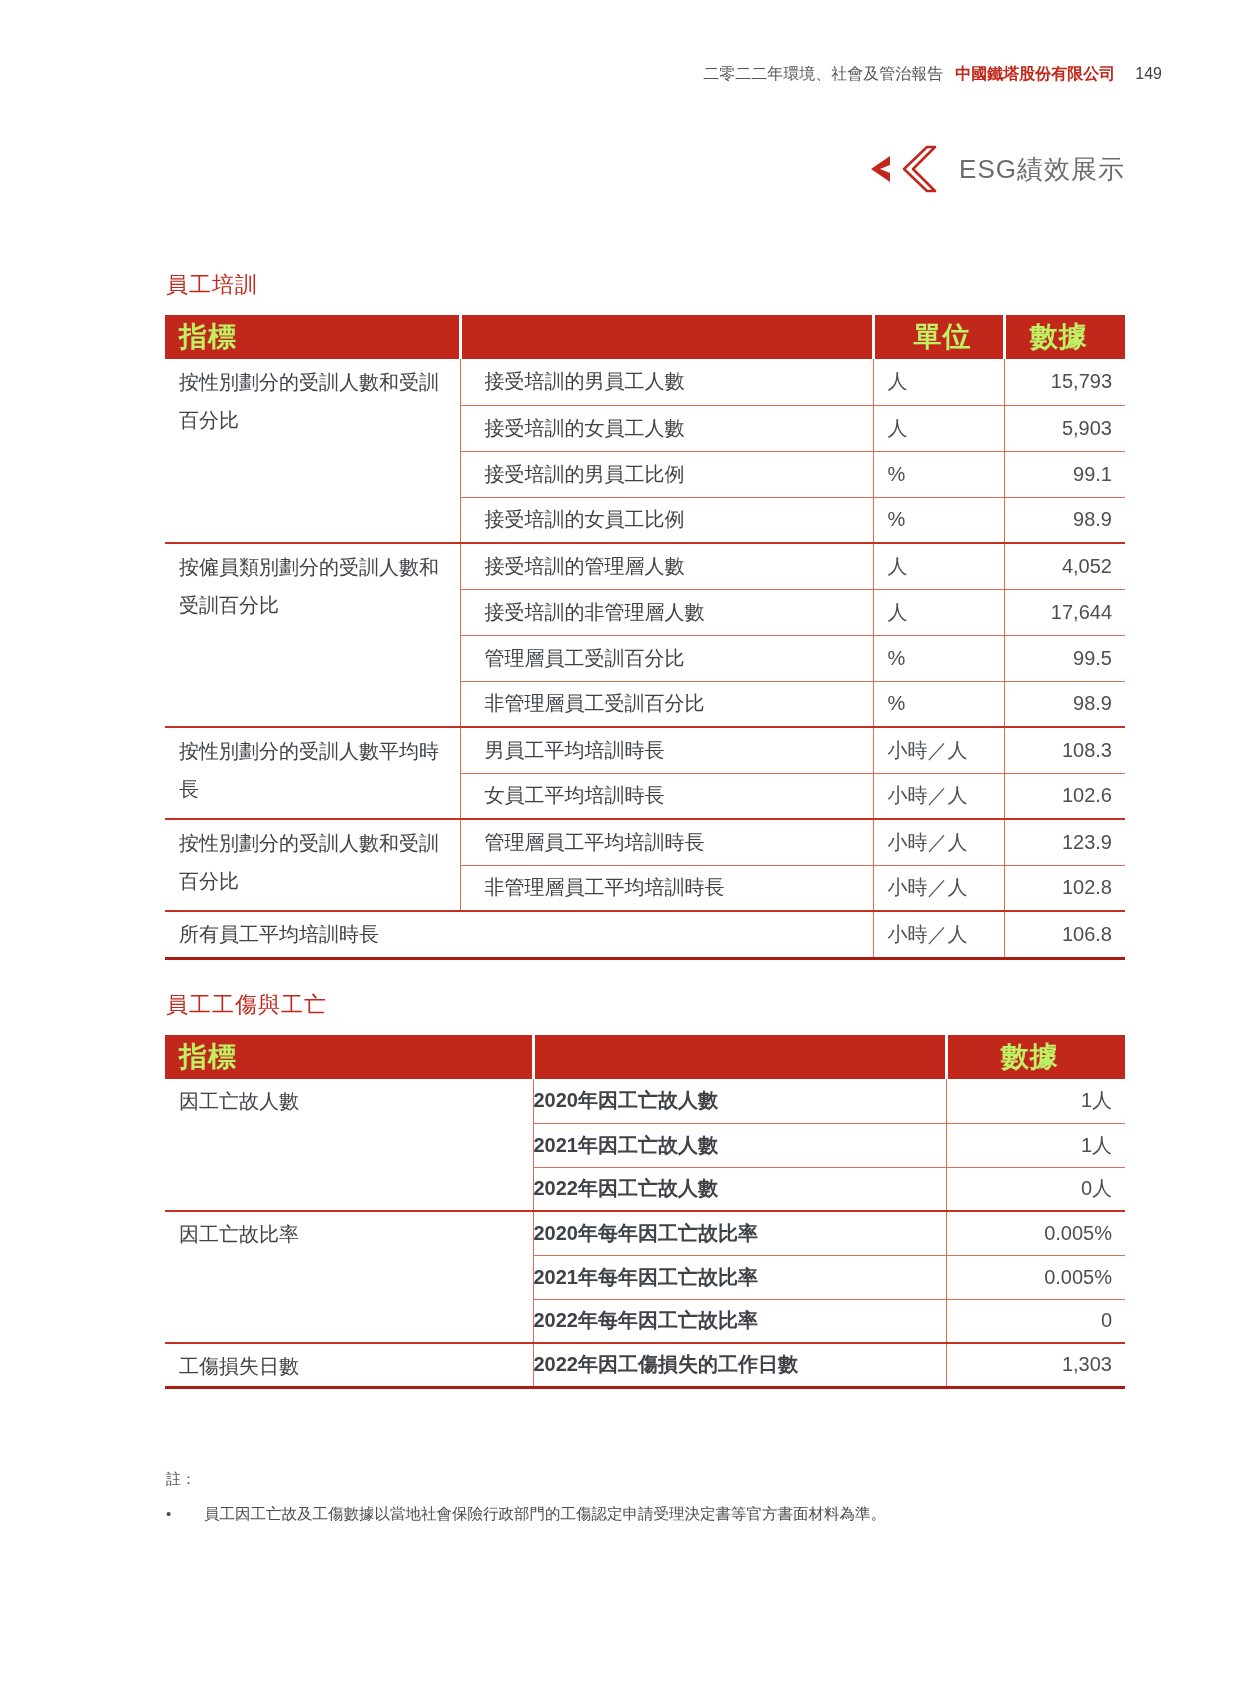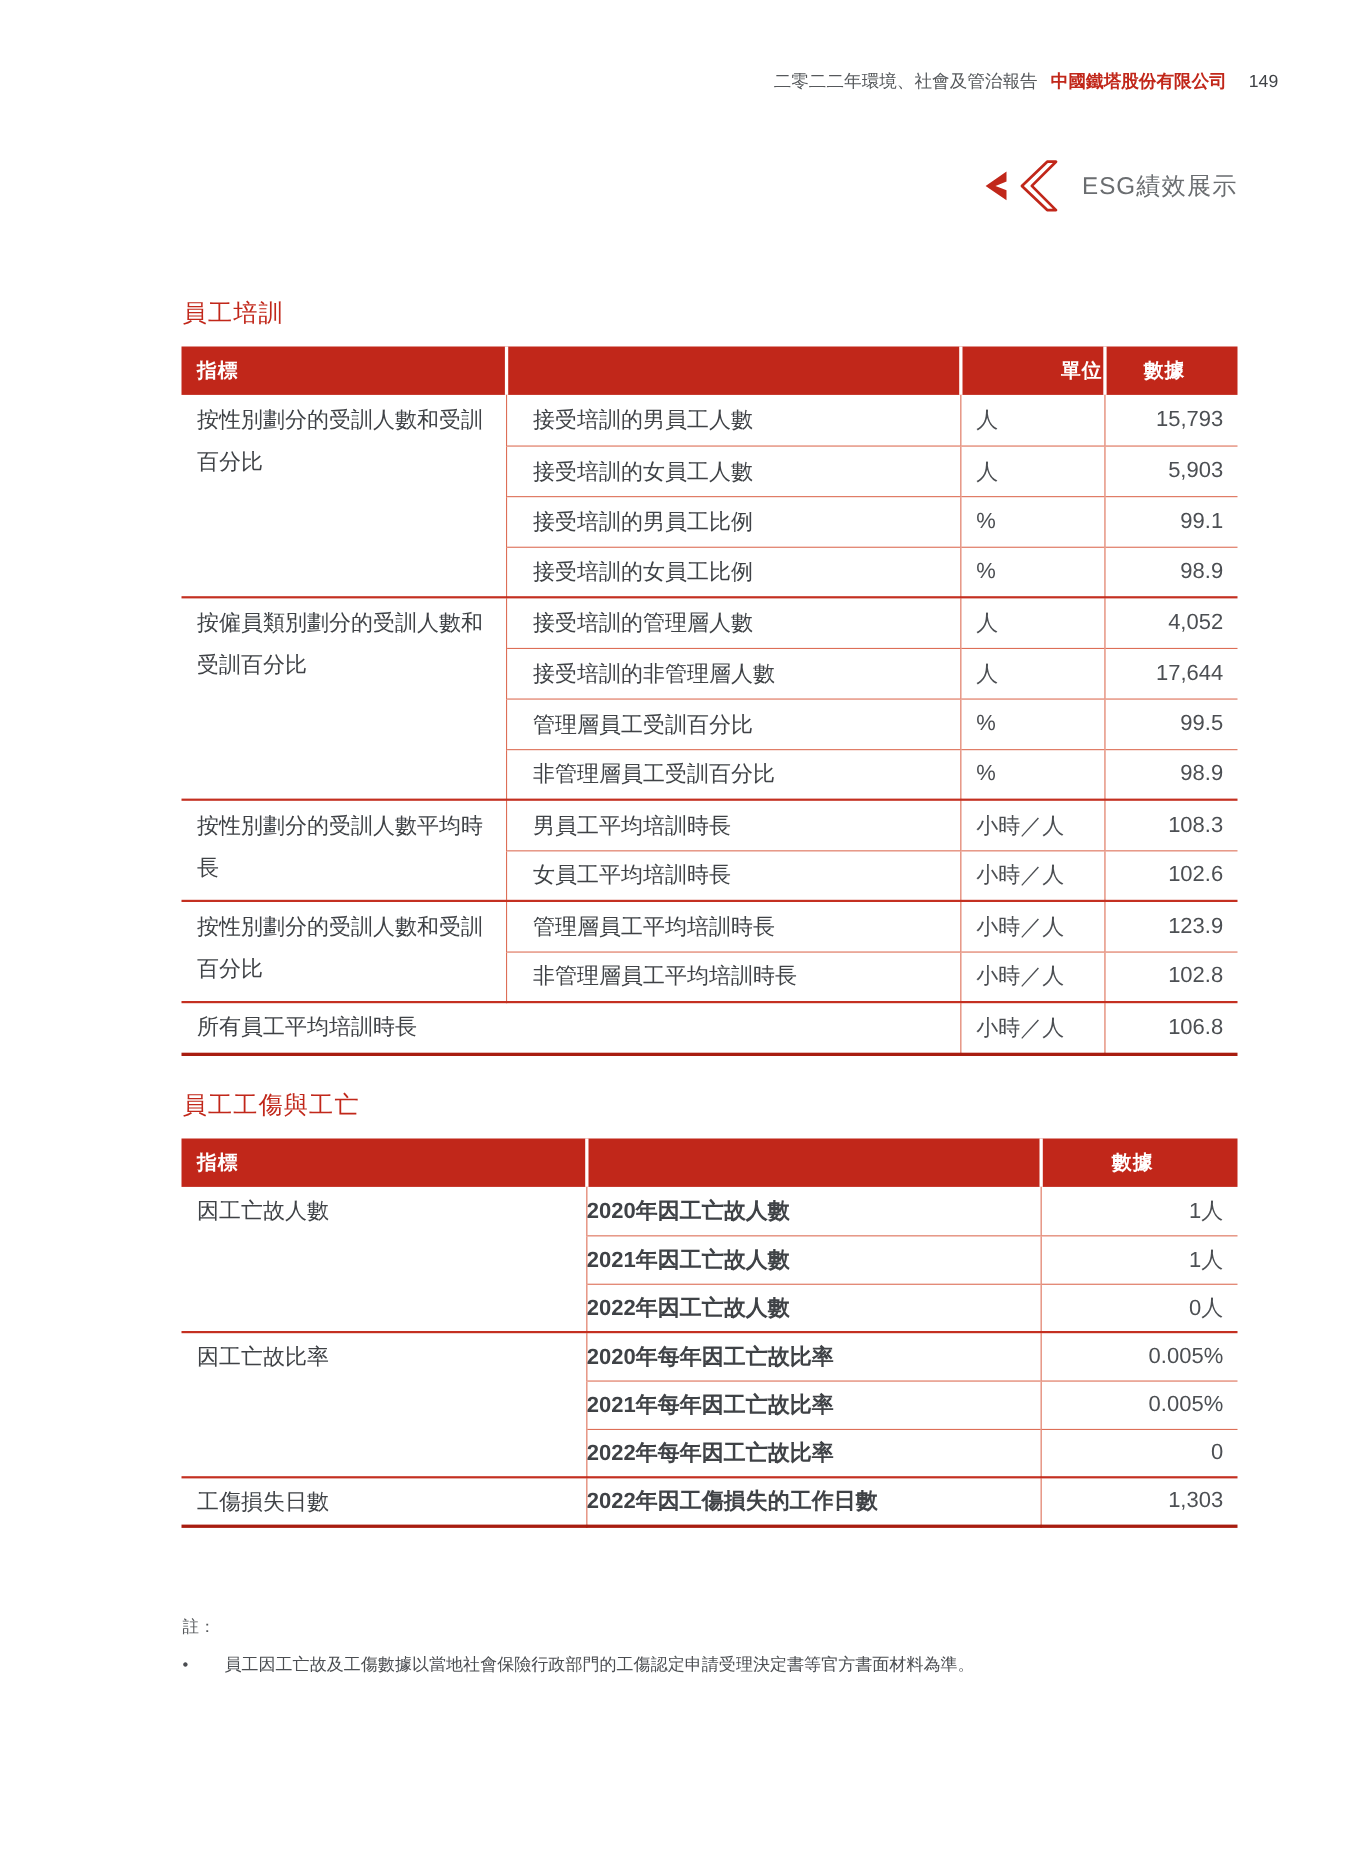--- a/index.html
+++ b/index.html
@@ -19,42 +19,42 @@
   .top-header .company { color:#c1271a; font-weight:bold; }
   .top-header .page-num { color:#3f4246; margin-left:8px; }
 
   
   .esg-badge {
     position:absolute; top:145px; right:115px;
     display:flex; align-items:center; gap:10px;
   }
   .esg-badge .chev-small { display:block; }
   .esg-badge .chev-large { display:block; }
-  .esg-badge .esg-label { font-size:22px; color:#6a6d70; margin-left:12px; letter-spacing:1px; }
+  .esg-badge .esg-label { font-size:26px; color:#6a6d70; margin-left:12px; letter-spacing:1px; }
 
   
   .section-title { position:absolute; left:166px; font-size:22px; font-weight:normal; color:#c1271a; letter-spacing:1px; }
   .st-training { top:270px; }
   .st-injury   { top:990px; }
 
   
   .tbl-wrap { position:absolute; left:165px; width:960px; }
   .tw1 { top:315px; }
   .tw2 { top:1035px; }
   table.data-table {
     width:960px; border-collapse:collapse; table-layout:fixed;
     border-bottom:3px solid #a81d10;
   }
   .data-table thead th {
-    background:#c1271a; color:#ffffff; font-weight:bold;
-    font-size:18px; height:44px; letter-spacing:1px;
+    background:#c1271a; color:#bef264; font-weight:bold;
+    font-size:28px; height:44px; letter-spacing:1px;
   }
   th.h-ind { text-align:left; padding-left:14px; }
   th.h-gap, th.h-unit, th.h-val { border-left:3px solid #ffffff; }
-  th.h-unit { text-align:right; padding-left:8px; }
+  th.h-unit { text-align:center; padding-left:8px; }
   th.h-val  { text-align:center; padding-right:13px; }
 
   .data-table tbody.group { border-top:2px solid #c43021; }
   .data-table tbody.group:first-of-type { border-top:none; }
   .data-table tbody.group tr + tr td { border-top:1px solid #dd6f57; }
 
   .data-table td { font-size:20px; color:#3f4246; }
   .t1 td { height:46px; }
   .t2 td { height:44px; }
 

